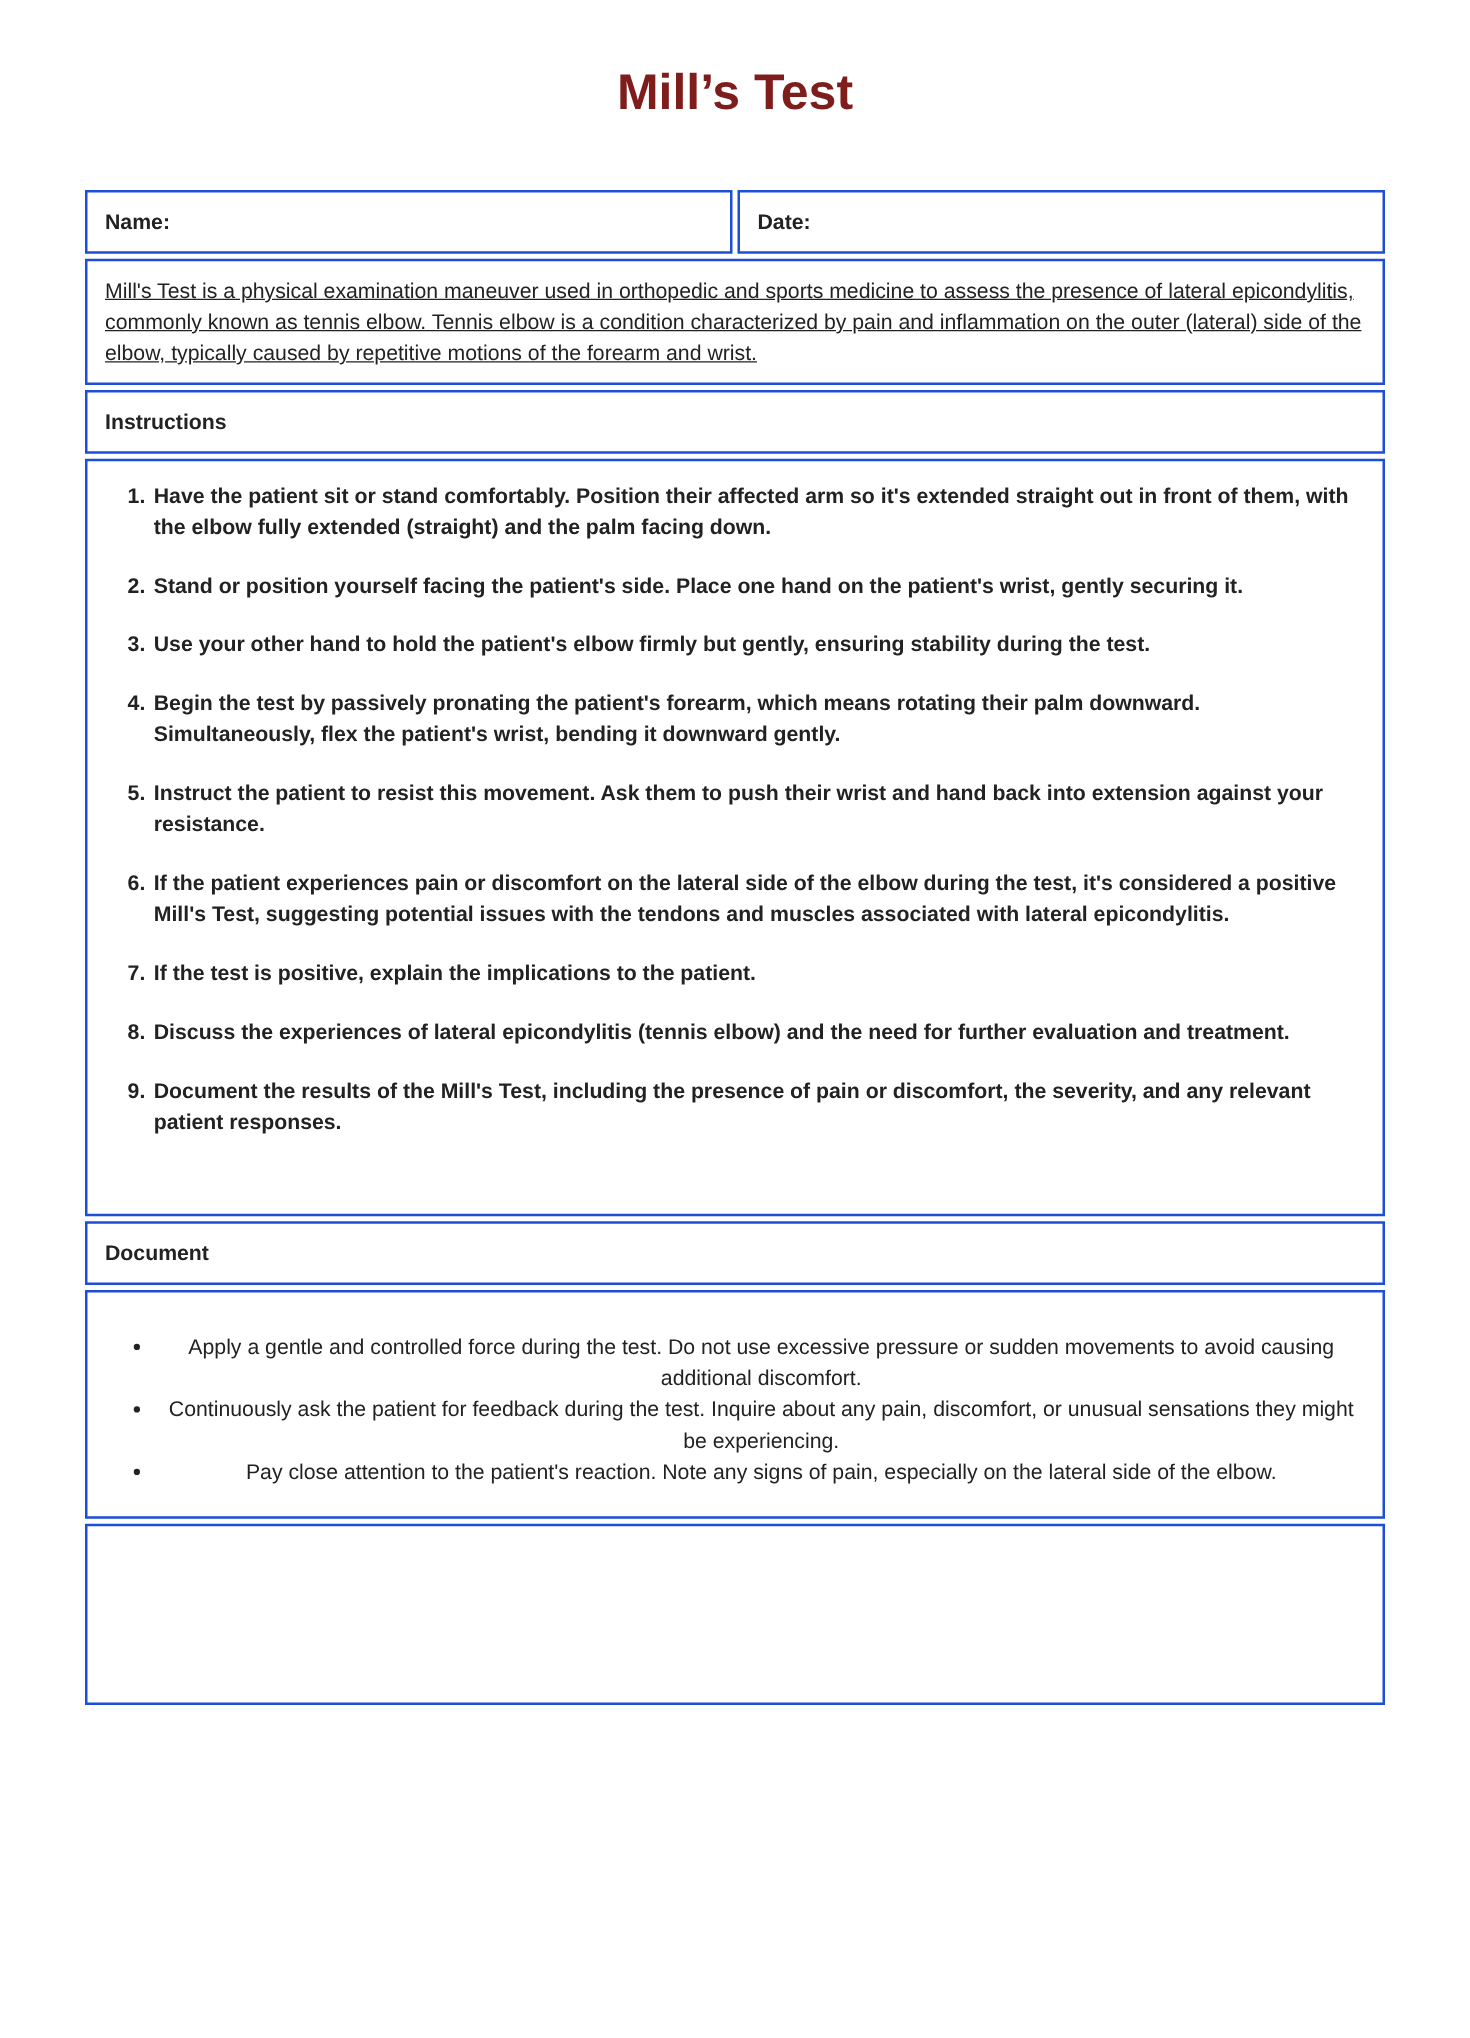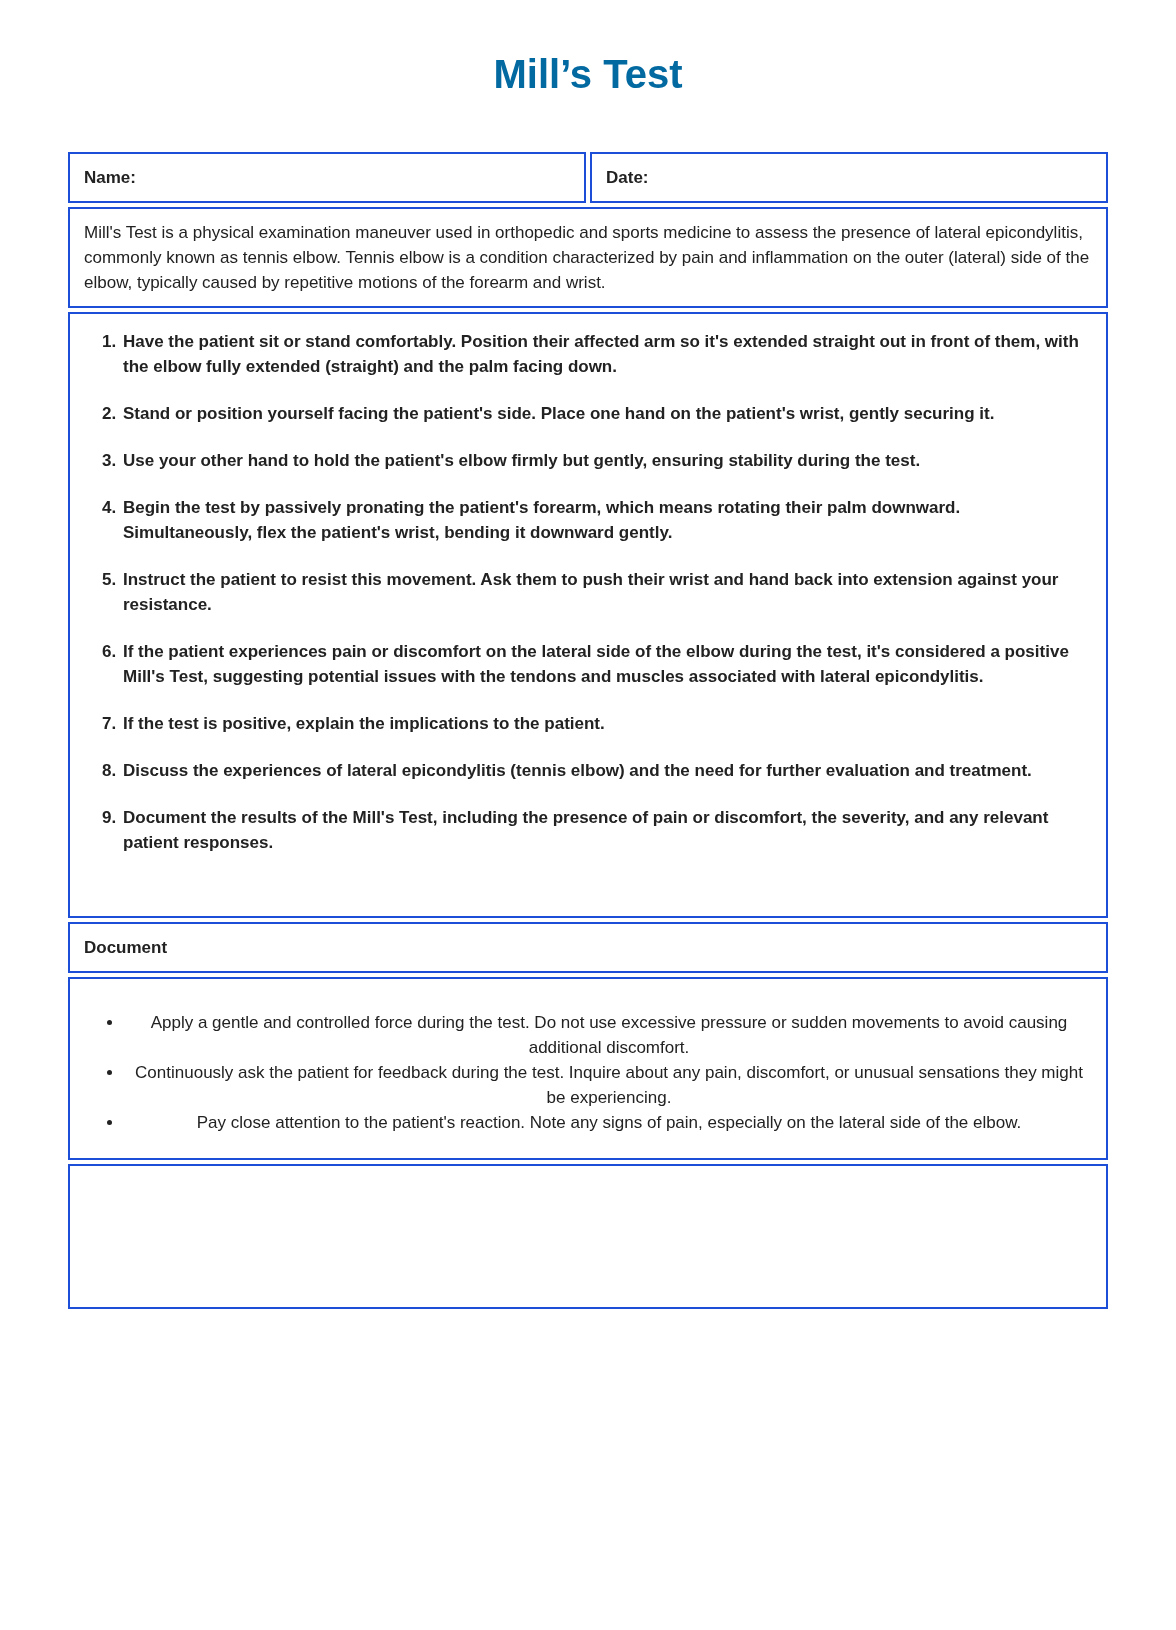--- a/index.html
+++ b/index.html
@@ -19,21 +19,21 @@
     min-height: 1630px;
     background: #ffffff;
   }
   h1.doc-title {
     margin: 0;
     padding-top: 50px;
     text-align: center;
     font-size: 40px;
     line-height: 48px;
     font-weight: bold;
-    color: #0369a1;
+    color: #7f1d1d;
     letter-spacing: 0px;
   }
   table.form-table {
     width: 1048px;
     margin: 50px auto 0 auto;
     border-collapse: separate;
     border-spacing: 4px;
     table-layout: fixed;
   }
   table.form-table td {
@@ -50,20 +50,21 @@
     height: 48px;
     vertical-align: middle;
   }
   td.section-header {
     font-weight: bold;
     height: 48px;
     vertical-align: middle;
   }
   td.description-cell {
     padding: 12px 14px;
+    text-decoration: underline;
   }
   td.instructions-cell {
     padding: 12px 14px;
   }
   td.instructions-cell ol {
     margin: 4px 0 50px 0;
     padding-left: 37px;
     font-weight: bold;
   }
   td.instructions-cell ol li {
@@ -108,20 +109,23 @@
         </td>
         <td class="label-cell">
           <span>Date:</span><span class="inline-value"></span>
         </td>
       </tr>
 
       <tr>
         <td colspan="2" class="description-cell">Mill's Test is a physical examination maneuver used in orthopedic and sports medicine to assess the presence of lateral epicondylitis, commonly known as tennis elbow. Tennis elbow is a condition characterized by pain and inflammation on the outer (lateral) side of the elbow, typically caused by repetitive motions of the forearm and wrist.</td>
       </tr>
 
+      <tr>
+        <td colspan="2" class="section-header">Instructions</td>
+      </tr>
 
       <tr>
         <td colspan="2" class="instructions-cell">
           <ol>
             <li>Have the patient sit or stand comfortably. Position their affected arm so it's extended straight out in front of them, with the elbow fully extended (straight) and the palm facing down.</li>
             <li>Stand or position yourself facing the patient's side. Place one hand on the patient's wrist, gently securing it.</li>
             <li>Use your other hand to hold the patient's elbow firmly but gently, ensuring stability during the test.</li>
             <li>Begin the test by passively pronating the patient's forearm, which means rotating their palm downward. Simultaneously, flex the patient's wrist, bending it downward gently.</li>
             <li>Instruct the patient to resist this movement. Ask them to push their wrist and hand back into extension against your resistance.</li>
             <li>If the patient experiences pain or discomfort on the lateral side of the elbow during the test, it's considered a positive Mill's Test, suggesting potential issues with the tendons and muscles associated with lateral epicondylitis.</li>

